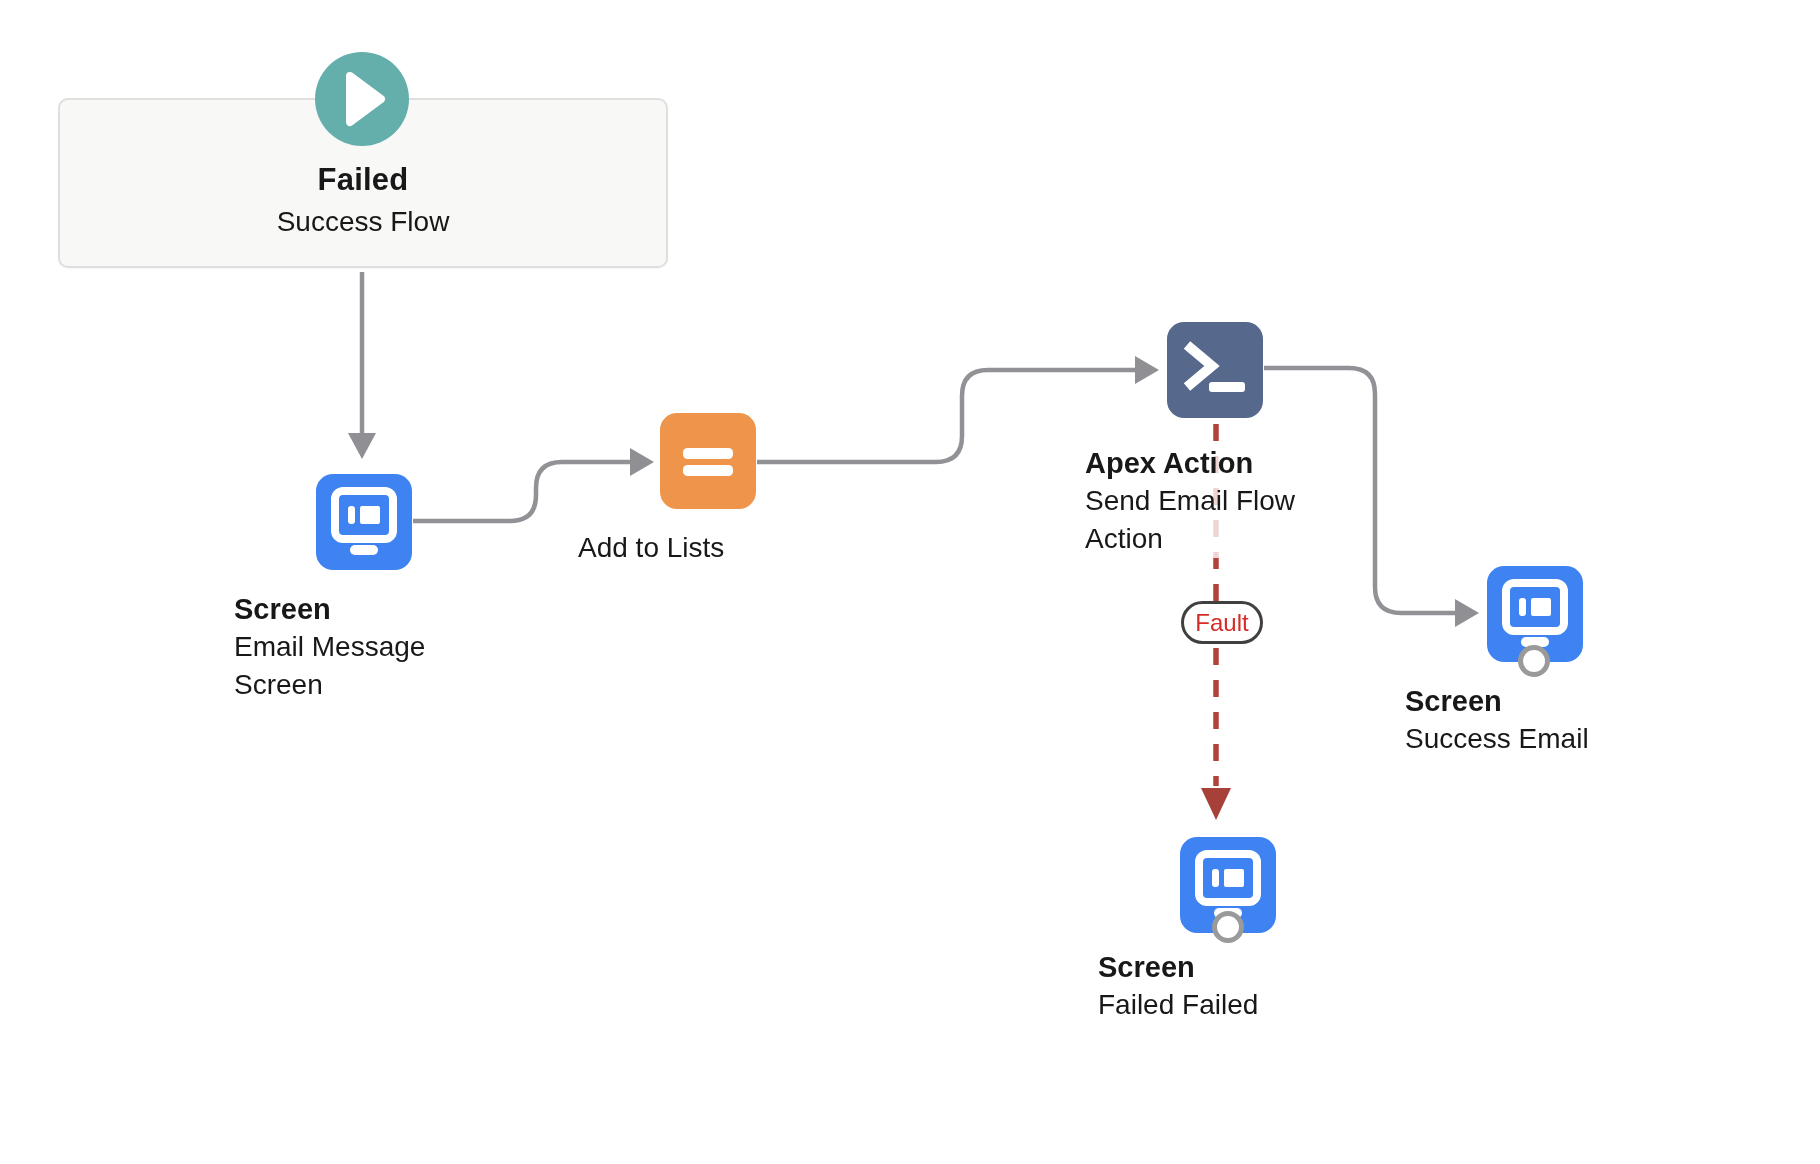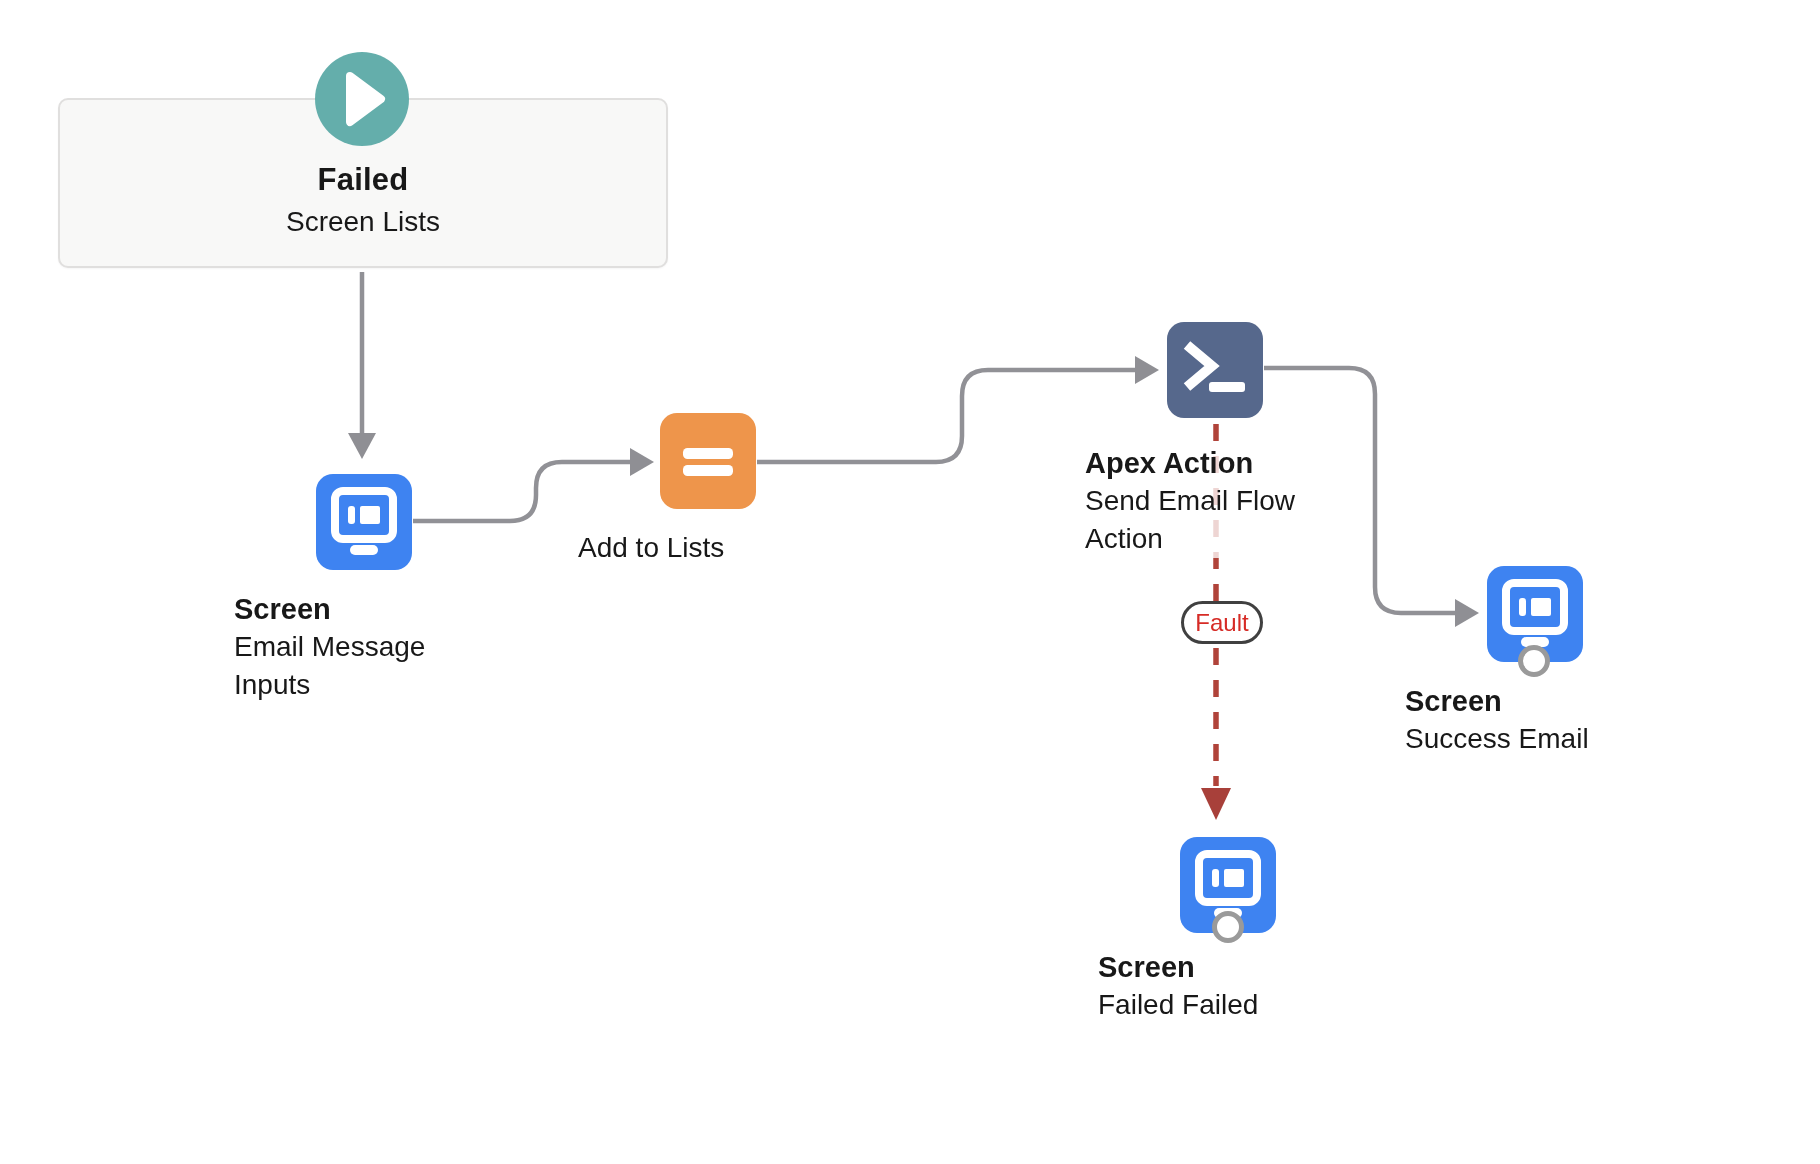--- a/index.html
+++ b/index.html
@@ -85,21 +85,21 @@
   </g>
 
   <g>
     <path d="M 1216 424 L 1216 786" fill="none" stroke="#b0433a" stroke-width="5.5" stroke-dasharray="17 15"></path>
     <polygon points="1201,788 1231,788 1216,820" fill="#a8403a"></polygon>
   </g>
 </svg>
 
 <div class="start-card">
   <div class="start-title">Failed</div>
-  <div class="start-sub">Screen Lists</div>
+  <div class="start-sub">Success Flow</div>
 </div>
 <div class="start-circle">
   <svg width="94" height="94" viewBox="0 0 94 94">
     <polygon points="35,24 66,47 35,70" fill="#ffffff" stroke="#ffffff" stroke-width="8" stroke-linejoin="round"></polygon>
   </svg>
 </div>
 
 <div class="icon-box icon-screen1">
   <svg width="96" height="96" viewBox="0 0 96 96">
     <rect x="19" y="17" width="58" height="48" rx="8" fill="none" stroke="#ffffff" stroke-width="8"></rect>
@@ -138,21 +138,21 @@
     <rect x="19" y="17" width="58" height="48" rx="8" fill="none" stroke="#ffffff" stroke-width="8"></rect>
     <rect x="32" y="32" width="7" height="18" rx="3" fill="#ffffff"></rect>
     <rect x="44" y="32" width="20" height="18" rx="2" fill="#ffffff"></rect>
     <rect x="34" y="71" width="28" height="10" rx="5" fill="#ffffff"></rect>
   </svg>
 </div>
 <div class="end-port port-failed"></div>
 
 <div class="node-label lbl-screen1">
   <div class="nl-title">Screen</div>
-  <div class="nl-sub">Email Message Inputs</div>
+  <div class="nl-sub">Email Message Screen</div>
 </div>
 
 <div class="node-label lbl-assignment">
   <div class="nl-sub">Add to Lists</div>
 </div>
 
 <div class="node-label lbl-apex">
   <div class="nl-title">Apex Action</div>
   <div class="nl-sub">Send Email Flow Action</div>
 </div>

